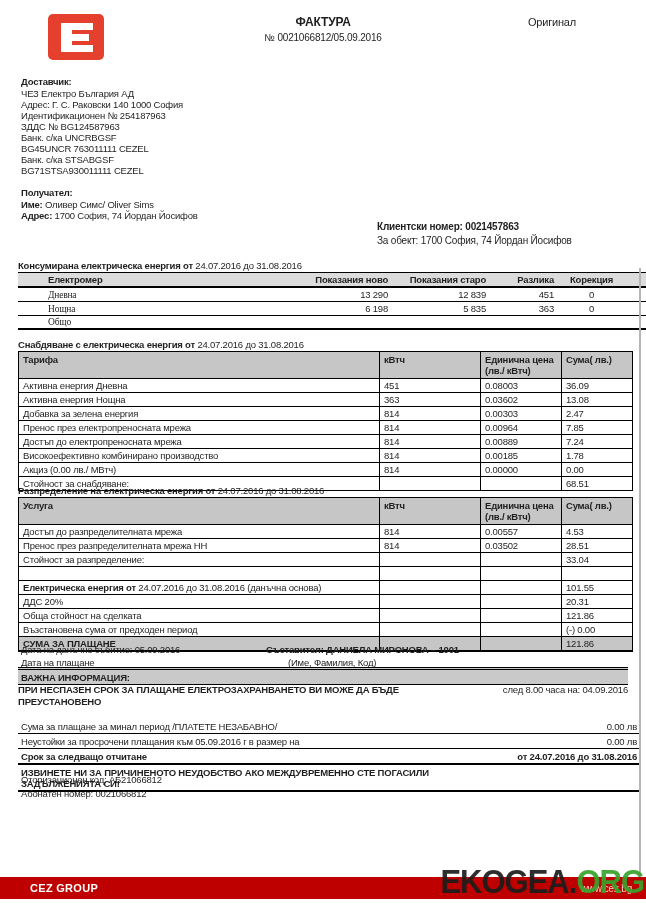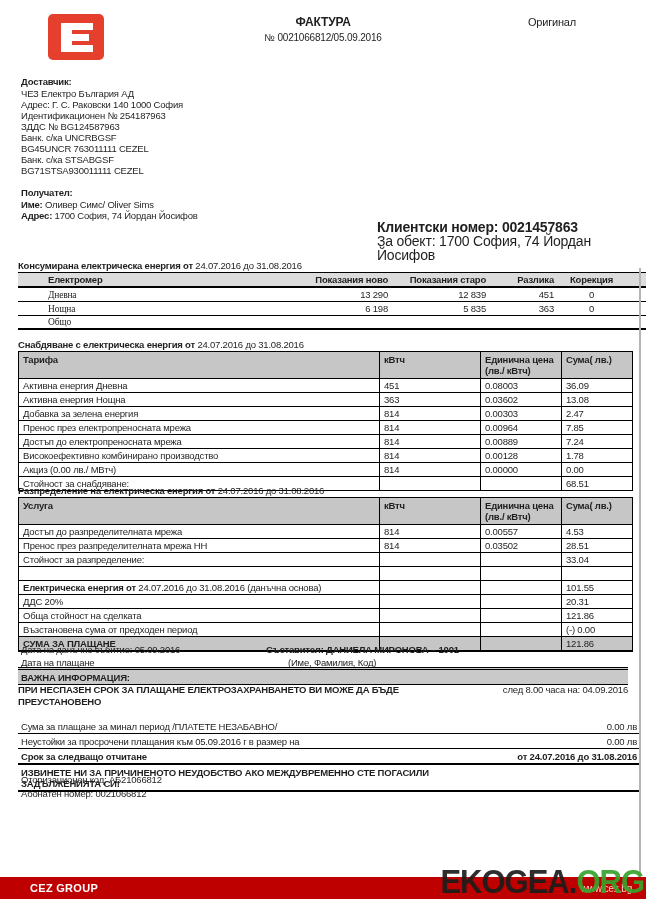--- a/index.html
+++ b/index.html
@@ -12,21 +12,21 @@
   
   .logo{position:absolute;left:48px;top:14px;width:56px;height:46px;}
   .hdr-center{position:absolute;left:0;top:15px;width:646px;text-align:center;}
   .hdr-title{font-size:12px;font-weight:bold;}
   .hdr-number{font-size:10px;margin-top:3px;}
   .hdr-original{position:absolute;left:528px;top:16px;font-size:11px;}
   
   .supplier{position:absolute;left:21px;top:76px;font-size:9.5px;line-height:11px;}
   .supplier .heading{font-weight:bold;margin-bottom:1px;}
   .recipient{position:absolute;left:21px;top:187px;font-size:9.5px;line-height:11.5px;}
-  .client{position:absolute;left:377px;top:220px;font-size:14px;line-height:14px;}
+  .client{position:absolute;left:377px;top:220px;font-size:10px;line-height:14px;}
   
   .tbl-title{position:absolute;left:18px;font-size:9.5px;}
   .tt1{top:260px;} .tt2{top:339px;} .tt3{top:485px;}
   
   table{border-collapse:collapse;table-layout:fixed;position:absolute;left:18px;width:610px;font-size:9.5px;}
   th,td{overflow:hidden;white-space:nowrap;}
   
   .t1{top:272px;}
   .t1 th{background:var(--header-gray-light,#dcdcdc);border-top:1px solid #000;border-bottom:2px solid #000;
          font-weight:bold;text-align:right;padding:1px 3px;font-size:9.5px;}
@@ -211,21 +211,21 @@
         </tr>
         <tr>
           <td>Достъп до електропреносната мрежа</td>
           <td>814</td>
           <td>0.00889</td>
           <td>7.24</td>
         </tr>
         <tr>
           <td>Високоефективно комбинирано производство</td>
           <td>814</td>
-          <td>0.00128</td>
+          <td>0.00185</td>
           <td>1.78</td>
         </tr>
         <tr>
           <td>Акциз (0.00 лв./ МВтч)</td>
           <td>814</td>
           <td>0.00000</td>
           <td>0.00</td>
         </tr>
         <tr>
           <td>Стойност за снабдяване:</td>

